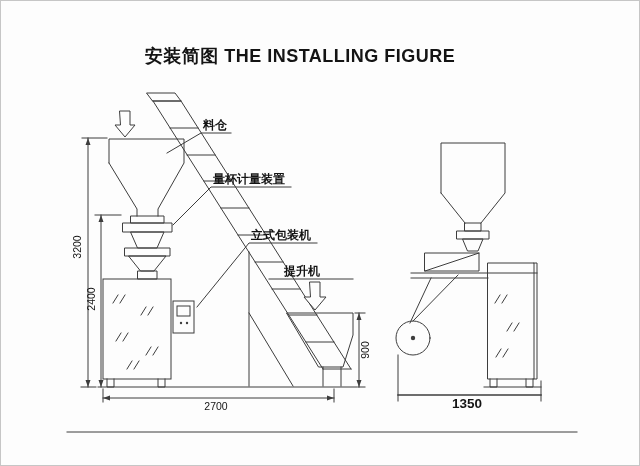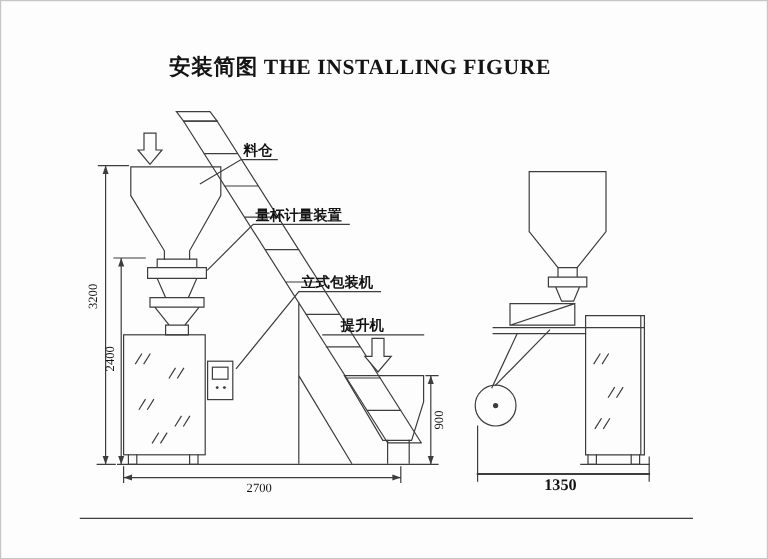--- a/index.html
+++ b/index.html
@@ -1,19 +1,19 @@
 <!DOCTYPE html>
 <html><head>
 <meta charset="utf-8">
 <style>
   html,body{margin:0;padding:0;background:#ffffff;}
   .page{
     position:relative;width:640px;height:466px;box-sizing:border-box;
     background:#fdfdfd;border:1px solid #c6c6c6;overflow:hidden;
-    font-family:Liberation Serif, serif;
+    font-family:Liberation Sans, sans-serif;
   }
   svg{display:block;}
   .draw path,.draw rect,.draw polygon,.draw circle,.draw line{
     stroke:#3d3d3d;fill:none;stroke-width:1;stroke-linecap:square;
   }
   .draw .solid{fill:#3d3d3d;stroke:none;}
   .draw .wfill{fill:#fdfdfd;}
   .draw .thick{stroke-width:1.5;}
   text{fill:#141414;stroke:none;}
   .title{font-size:18px;font-weight:bold;letter-spacing:.5px;}

